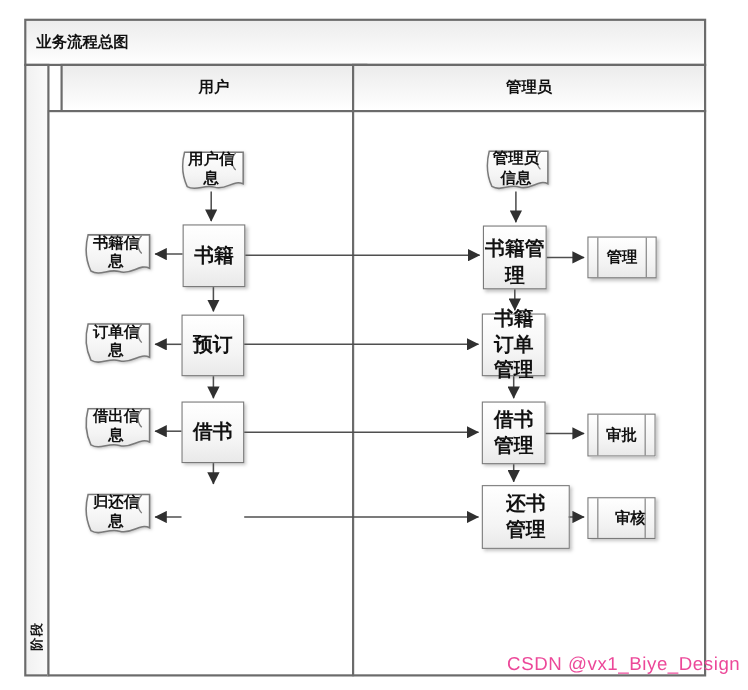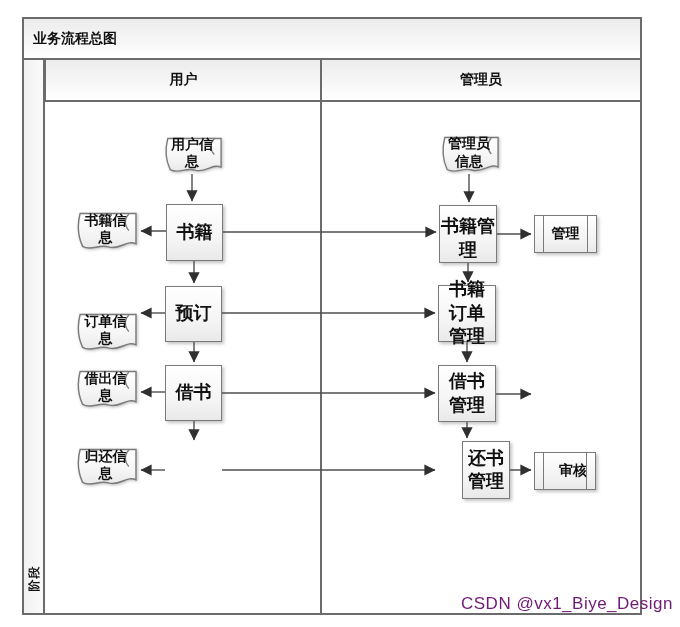--- a/index.html
+++ b/index.html
@@ -35,37 +35,37 @@
   }
   .pre::before, .pre::after { content:""; position:absolute; top:0; bottom:0;
     width:0; border-left:1.5px solid #7a7a7a; }
   .pre::before { left:8px; }
   .pre::after { right:8px; }
   .doc { font-size:14px; line-height:1.25; }
   .doc > svg { position:absolute; inset:0; width:100%; height:100%;
     filter:drop-shadow(1.5px 1.5px 1.5px rgba(0,0,0,.25)); }
   .doc > .doc-label { position:relative; z-index:1; padding-bottom:5px; white-space:pre-line; }
   .watermark { position:absolute; right:7px; top:594px; z-index:6;
-    font-size:17px; font-weight:normal; color:#701a75; letter-spacing:.5px; }
+    font-size:17px; font-weight:normal; color:#ec4899; letter-spacing:.5px; }
   .hidden-defs { position:absolute; width:0; height:0; }
 </style>
 </head>
 <body>
 
 <div class="page">
 
   <div class="cell grad title-bar" style="left:22px;top:17px;width:620px;height:43px;">
     <span>业务流程总图</span>
   </div>
 
   <div class="cell phase-strip" style="left:22px;top:58px;width:23px;height:557px;">
     <span class="phase-label">阶段</span>
   </div>
 
-  <div class="cell grad lane-header" style="left:44px;top:58px;width:279px;height:44px;text-align:right;">
+  <div class="cell grad lane-header" style="left:55px;top:58px;width:279px;height:44px;text-align:right;">
     <span>用户</span>
   </div>
   <div class="cell grad lane-header" style="left:320px;top:58px;width:322px;height:44px;">
     <span>管理员</span>
   </div>
 
   <div class="cell body-cell" style="left:43px;top:100px;width:279px;height:515px;"></div>
   <div class="cell body-cell" style="left:320px;top:100px;width:322px;height:515px;"></div>
 
   <svg class="hidden-defs" aria-hidden="true">
@@ -123,21 +123,21 @@
 
   <div class="shape doc" style="left:73px;top:212px;width:65px;height:39px;">
     <svg viewBox="0 0 64 38" preserveAspectRatio="none">
       <path d="M7,1.5 L62,1.5 L62,31 C53,26.5 46,37.5 35,34 C25,31 18,38.5 9.5,33.5 C4.5,23 4.5,11 7,1.5 Z" fill="url(#docg)" stroke="#7a7a7a" stroke-width="1.4"></path>
       <path d="M55,2 C50.5,6.5 50.5,13.5 55,18" fill="none" stroke="#7a7a7a" stroke-width="1.2"></path>
     </svg>
     <span class="doc-label">书籍信
 息</span>
   </div>
 
-  <div class="shape doc" style="left:73px;top:293px;width:65px;height:39px;margin-top:20px;">
+  <div class="shape doc" style="left:73px;top:293px;width:65px;height:39px;">
     <svg viewBox="0 0 64 38" preserveAspectRatio="none">
       <path d="M7,1.5 L62,1.5 L62,31 C53,26.5 46,37.5 35,34 C25,31 18,38.5 9.5,33.5 C4.5,23 4.5,11 7,1.5 Z" fill="url(#docg)" stroke="#7a7a7a" stroke-width="1.4"></path>
       <path d="M55,2 C50.5,6.5 50.5,13.5 55,18" fill="none" stroke="#7a7a7a" stroke-width="1.2"></path>
     </svg>
     <span class="doc-label">订单信
 息</span>
   </div>
 
   <div class="shape doc" style="left:73px;top:370px;width:65px;height:39px;justify-content:center;">
     <svg viewBox="0 0 64 38" preserveAspectRatio="none">
@@ -182,26 +182,29 @@
   </div>
   <div class="shape box" style="left:438px;top:285px;width:58px;height:57px;">
     <span>书籍
 订单
 管理</span>
   </div>
   <div class="shape box" style="left:438px;top:365px;width:58px;height:57px;">
     <span>借书
 管理</span>
   </div>
-  <div class="shape box" style="left:438px;top:441px;width:48px;height:58px;margin-left:24px;">
+  <div class="shape box" style="left:438px;top:441px;width:80px;height:58px;">
     <span>还书
 管理</span>
   </div>
 
   <div class="shape pre" style="left:534px;top:215px;width:63px;height:38px;">
     <span>管理</span>
   </div>
+  <div class="shape pre" style="left:534px;top:376px;width:62px;height:39px;">
+    <span>审批</span>
+  </div>
   <div class="shape pre" style="left:534px;top:452px;width:62px;height:38px;padding-left:16px;">
     <span>审核</span>
   </div>
 
   <div class="watermark">CSDN @vx1_Biye_Design</div>
 </div>
 
 </body></html>

